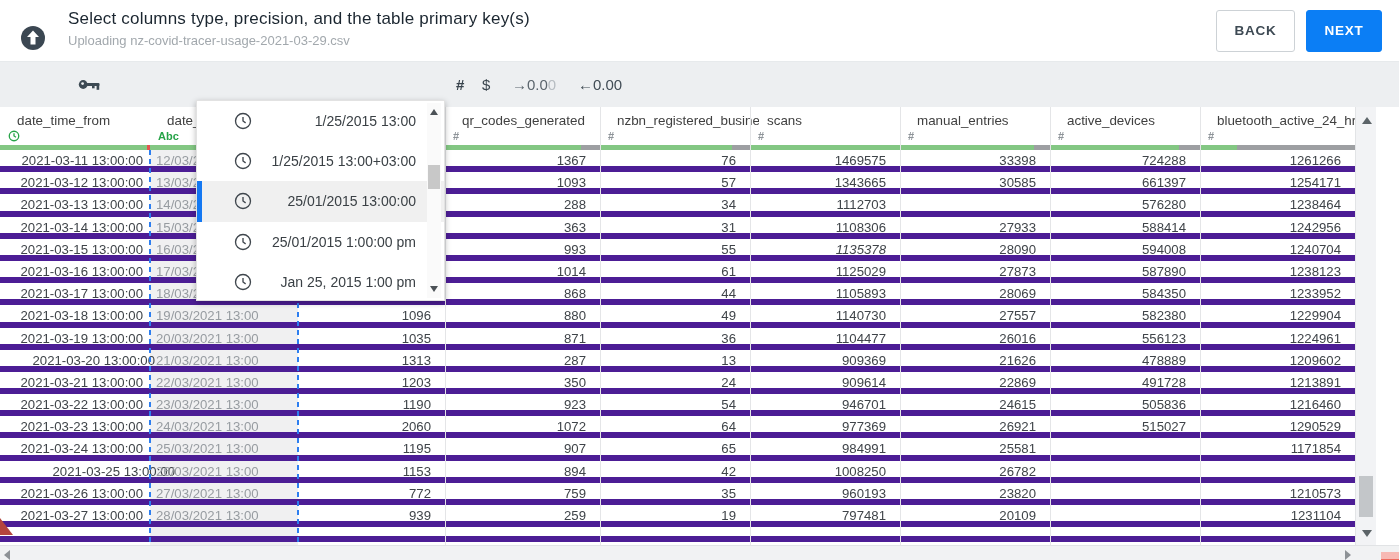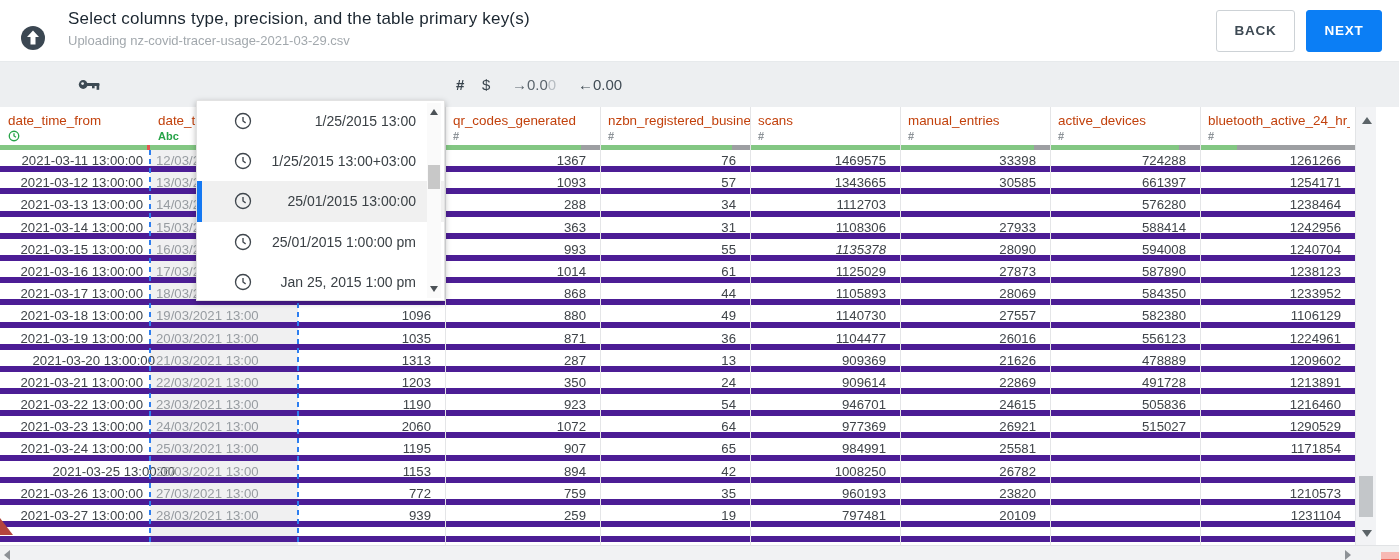--- a/index.html
+++ b/index.html
@@ -33,21 +33,21 @@
   .tb-text { position:absolute; top:0; height:45px; line-height:45px; font-size:15px; color:#39444d; }
   .hash-btn { left:456px; font-weight:bold; }
   .dollar-btn { left:482px; }
   .prec-inc { left:512px; color:#5b656d; }
   .prec-inc .tail { color:#b6bcc1; }
   .prec-dec { left:578px; color:#414c55; }
 
   
   .grid { position:absolute; left:0; top:107px; width:1399px; height:438px; background:#fff; }
   .colhead { position:absolute; top:0; height:43px; }
-  .colname { position:absolute; left:8px; top:6px; font-size:13.4px; color:#c2410c; white-space:nowrap;
+  .colname { position:absolute; left:17px; top:6px; font-size:13.4px; color:#404040; white-space:nowrap;
     overflow:hidden; max-width:142px; }
   .coltype { position:absolute; left:8px; top:23px; font-size:11px; color:#8d9398; font-weight:bold; }
   .coltype.green { color:#27a348; }
   .colbar { position:absolute; left:0; bottom:0; height:5px; width:100%; display:flex; }
   .seg-green { background:#83c783; height:100%; }
   .seg-red { background:#e2554e; height:100%; }
   .seg-gray { background:#9d9fa2; height:100%; }
 
   .tbody { position:absolute; left:0; top:43px; width:1355px; height:395px; }
   .col2-bg { position:absolute; left:150px; top:0; width:148px; height:395px; background:#f0f0f1; }
@@ -316,21 +316,21 @@
         </div>
         <div class="trow">
           <div class="cell right c0" style="left: 0px; width: 150px;">2021-03-18 13:00:00</div>
           <div class="cell left c1 selcol" style="left: 150px; width: 148px;">19/03/2021 13:00</div>
           <div class="cell right c2" style="left: 298px; width: 147px;">1096</div>
           <div class="cell right c3" style="left: 445px; width: 155px;">880</div>
           <div class="cell right c4" style="left: 600px; width: 150px;">49</div>
           <div class="cell right c5" style="left: 750px; width: 150px;">1140730</div>
           <div class="cell right c6" style="left: 900px; width: 150px;">27557</div>
           <div class="cell right c7" style="left: 1050px; width: 150px;">582380</div>
-          <div class="cell right c8" style="left: 1200px; width: 155px;">1106129</div>
+          <div class="cell right c8" style="left: 1200px; width: 155px;">1229904</div>
         </div>
         <div class="trow">
           <div class="cell right c0" style="left: 0px; width: 150px;">2021-03-19 13:00:00</div>
           <div class="cell left c1 selcol" style="left: 150px; width: 148px;">20/03/2021 13:00</div>
           <div class="cell right c2" style="left: 298px; width: 147px;">1035</div>
           <div class="cell right c3" style="left: 445px; width: 155px;">871</div>
           <div class="cell right c4" style="left: 600px; width: 150px;">36</div>
           <div class="cell right c5" style="left: 750px; width: 150px;">1104477</div>
           <div class="cell right c6" style="left: 900px; width: 150px;">26016</div>
           <div class="cell right c7" style="left: 1050px; width: 150px;">556123</div>

